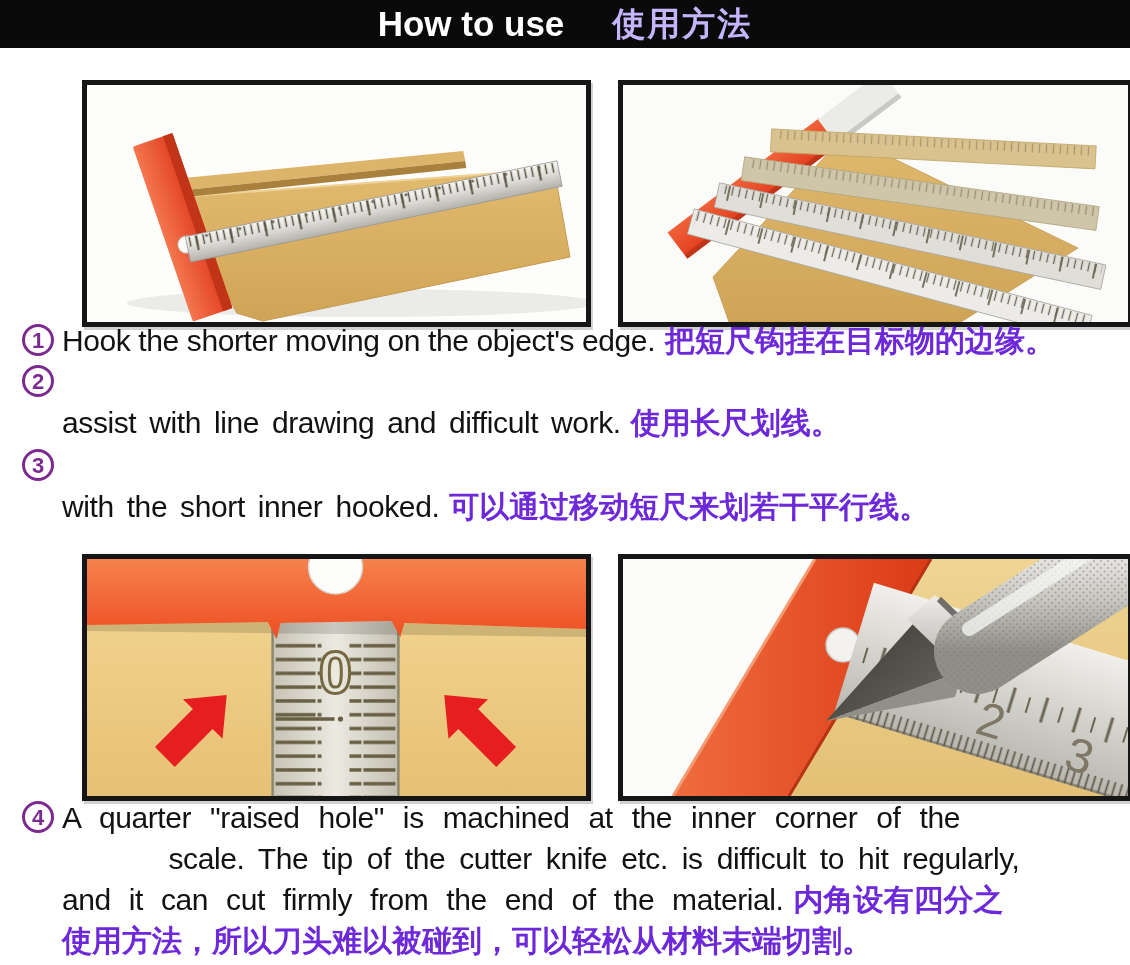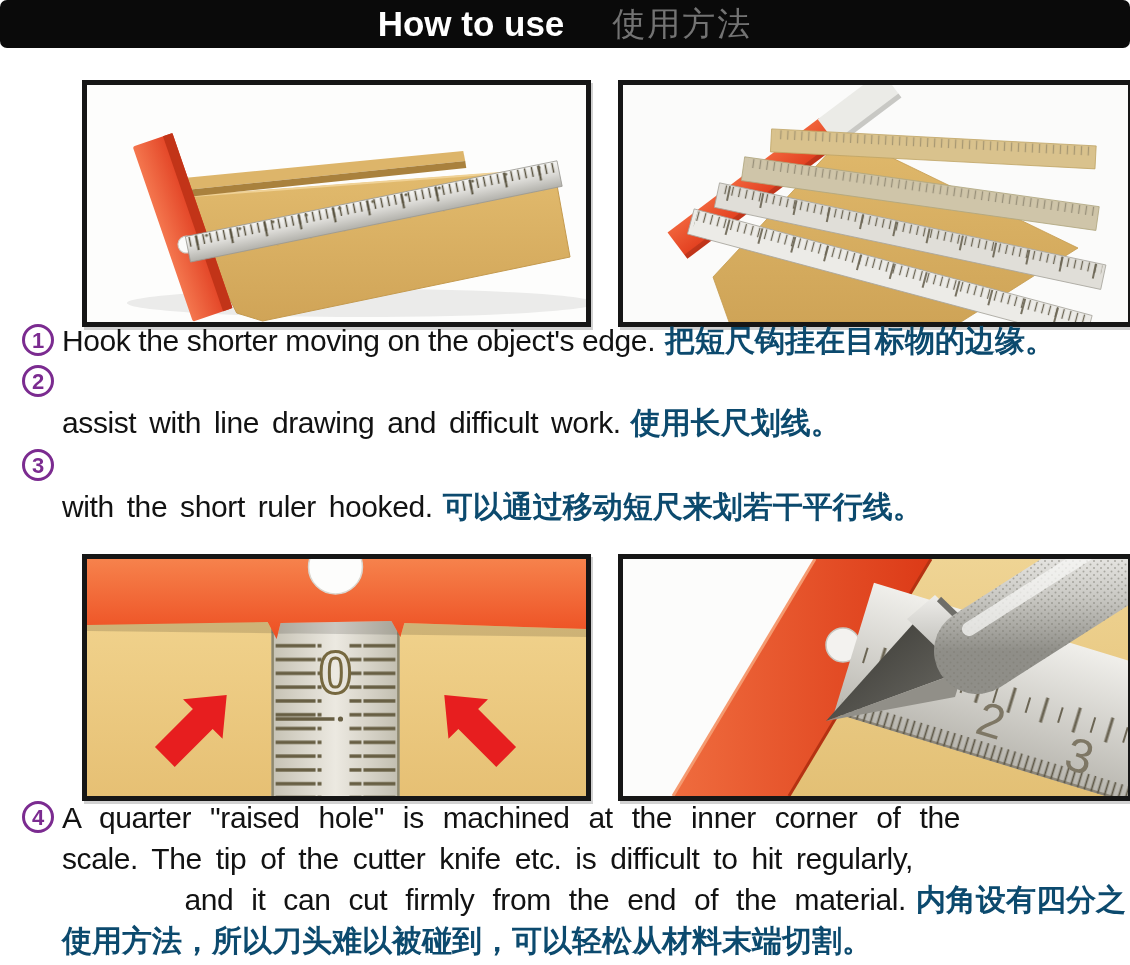--- a/index.html
+++ b/index.html
@@ -1,42 +1,42 @@
 <!DOCTYPE html>
 <html><head>
 <meta charset="utf-8">
 <style>
   html,body{margin:0;padding:0;background:#ffffff;}
   .page{position:relative;width:1130px;height:965px;background:#ffffff;overflow:hidden;
         font-family:"Liberation Sans",sans-serif;}
   
   .banner{position:absolute;left:0;top:0;width:1130px;height:48px;background:#0a0a0a;
-          display:flex;align-items:center;justify-content:center;gap:48px;border-radius:7px;}
+          display:flex;align-items:center;justify-content:center;gap:48px;}
   .banner .t-en{color:#ffffff;font-weight:bold;font-size:35px;letter-spacing:0px;}
-  .banner .t-zh{color:#737373;font-weight:normal;font-size:33px;letter-spacing:2px;}
+  .banner .t-zh{color:#c4b5fd;font-weight:bold;font-size:33px;letter-spacing:2px;}
   
   .photo{position:absolute;box-sizing:border-box;border:5px solid #161616;background:#ffffff;
          box-shadow:2px 3px 0 rgba(0,0,0,.18);}
   .photo svg{display:block;width:100%;height:100%;}
   .p-tl{left:42px;top:64px;width:509px;height:247px;}
   .p-tr{left:578px;top:64px;width:515px;height:247px;}
   .p-bl{left:42px;top:538px;width:509px;height:247px;}
   .p-br{left:578px;top:538px;width:515px;height:247px;}
   
   .line{position:absolute;left:22px;width:1104px;height:41px;padding-left:40px;
         box-sizing:border-box;font-size:30px;line-height:41px;color:#121212;
         white-space:nowrap;letter-spacing:-0.4px;}
   .line .num{position:absolute;left:0;top:4px;width:32px;height:32px;box-sizing:border-box;
         border:3px solid #7b2b90;border-radius:50%;color:#7b2b90;font-weight:bold;
         font-size:22px;display:flex;align-items:center;justify-content:center;letter-spacing:0;}
-  .zh{color:#0c4a6e;font-weight:bold;margin-left:10px;letter-spacing:0;} .ws5{word-spacing:5px;} .ws6{word-spacing:6px;}
+  .zh{color:#6d28d9;font-weight:bold;margin-left:10px;letter-spacing:0;} .ws5{word-spacing:5px;} .ws6{word-spacing:6px;}
   .ws10{word-spacing:10px;} .ws11{word-spacing:11px;} .ws16{word-spacing:16px;} .ws20{word-spacing:20px;}
   .l-1a{top:320px;} .l-2a{top:361px;} .l-2b{top:402px;}
   .l-3a{top:445px;} .l-3b{top:486px;}
-  .l-4a{top:797px;} .l-4b{top:838px;} .l-4c{top:879px;text-align:right;} .l-4d{top:920px;}
+  .l-4a{top:797px;} .l-4b{top:838px;text-align:center;} .l-4c{top:879px;} .l-4d{top:920px;}
   svg text{font-family:"Liberation Sans",sans-serif;}
 </style>
 </head>
 <body>
 
 <div class="page">
 
   <header class="banner">
     <span class="t-en">How to use</span>
     <span class="t-zh">使用方法</span>
@@ -141,21 +141,21 @@
     <div class="line l-2a ws20">
       <span class="num">2</span>
     </div>
     <div class="line l-2b ws5">
       <span class="en">assist with line drawing and difficult work.</span><span class="zh">使用长尺划线。</span>
     </div>
     <div class="line l-3a ws16">
       <span class="num">3</span>
     </div>
     <div class="line l-3b ws5">
-      <span class="en">with the short ruler hooked.</span><span class="zh">可以通过移动短尺来划若干平行线。</span>
+      <span class="en">with the short inner hooked.</span><span class="zh">可以通过移动短尺来划若干平行线。</span>
     </div>
   </section>
 
   <figure class="photo p-bl">
     <svg viewBox="0 0 500 237" preserveAspectRatio="none">
       <defs>
         <linearGradient id="g3tan" x1="0" y1="0" x2="0" y2="1">
           <stop offset="0" stop-color="#f4d894"></stop>
             <stop offset="1" stop-color="#e6c074"></stop>
         </linearGradient>

